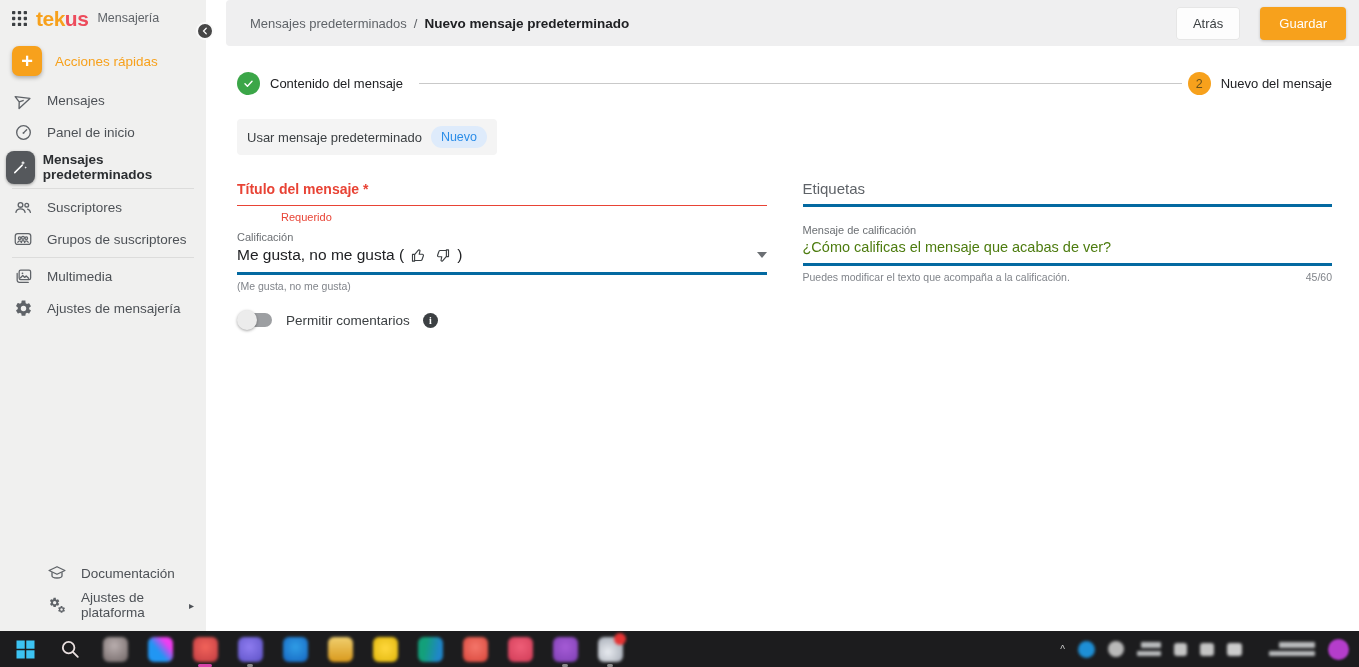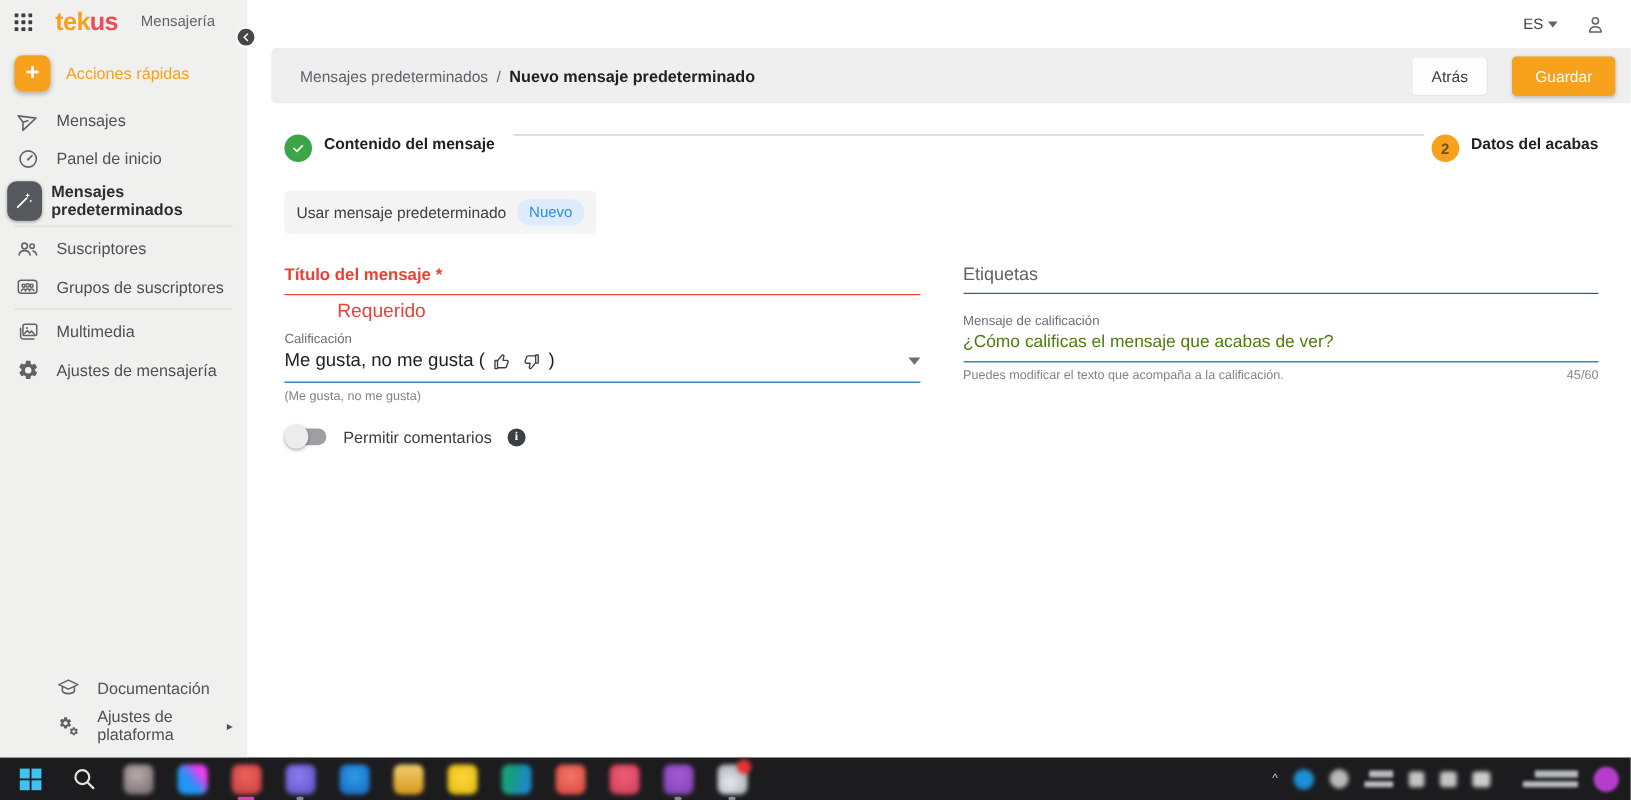--- a/index.html
+++ b/index.html
@@ -4,21 +4,21 @@
 <style>
   * { margin:0; padding:0; box-sizing:border-box; }
   html,body { width:1359px; height:667px; overflow:hidden; }
   body { font-family:"Liberation Sans","DejaVu Sans",sans-serif; background:#fff; color:#202124; }
 
   .app { display:flex; height:631px; position:relative; background:#fff; }
 
   
   .sidebar { width:206px; background:#f0f0ef; display:flex; flex-direction:column; flex-shrink:0;
              box-shadow:1px 0 0 #e3e3e2; }
-  .sidebar-header { display:flex; align-items:center; gap:19px; padding:8px 12px; height:36px; }
+  .sidebar-header { display:flex; align-items:center; gap:9px; padding:8px 12px; height:36px; }
   .logo { font-size:21px; font-weight:bold; letter-spacing:-0.5px; line-height:1; }
   .logo .p1 { color:var(--accent-orange,#F7A11C); }
   .logo .p2 { color:var(--brand-red,#ED4C5C); }
   .suite { font-size:12.5px; color:#5f6368; }
 
   .quick-action { display:flex; align-items:center; gap:13px; padding:0 12px; height:34px; margin-top:8px; cursor:pointer; }
   .plus-btn { width:30px; height:30px; border-radius:7px; background:var(--accent-orange,#F7A11C); color:#fff;
               display:flex; align-items:center; justify-content:center; font-size:20px; font-weight:bold;
               box-shadow:0 2px 4px rgba(0,0,0,.28); }
   .quick-label { color:var(--accent-orange,#F7A11C); font-size:13.5px; }
@@ -51,40 +51,40 @@
   .breadcrumb { font-size:13px; color:#5f6368; display:flex; align-items:center; gap:7px; }
   .crumb-current { font-weight:bold; color:#202124; font-size:13.5px; }
   .toolbar-buttons { margin-left:auto; display:flex; gap:20px; }
   .btn { border:none; border-radius:4px; font-size:13px; padding:9px 17px; cursor:pointer;
          font-family:"Liberation Sans",sans-serif; }
   .btn-back { background:#fdfdfd; color:#3c4043; box-shadow:0 0 0 1px #e6e6e6 inset; }
   .btn-save { background:var(--accent-orange,#F7A11C); color:#fff; padding:9px 19px; box-shadow:0 1px 3px rgba(0,0,0,.2); }
 
   .content { padding:26px 27px 0 31px; }
 
-  .stepper { display:flex; align-items:flex-start; font-size:13px; color:#202124;font-weight:bold; }
+  .stepper { display:flex; align-items:center; font-size:13px; color:#202124; }
   .step-circle { width:23px; height:23px; border-radius:50%; display:flex; align-items:center; justify-content:center;
                  flex-shrink:0; cursor:pointer; }
   .step-circle.done { background:var(--success-green,#3BA648); }
   .step-circle.current { background:var(--accent-orange,#F7A11C); color:#6c5118; font-size:12.5px; }
   .step-label { margin:0 10px; white-space:nowrap; cursor:pointer; }
   .step-line { flex:1; height:1px; background:#c9c9c9; margin:0 6px; }
 
   .chip-row { margin-top:24px; }
   .preset-chip { display:inline-flex; align-items:center; gap:9px; background:#f4f4f4; border-radius:4px;
                  padding:7px 10px; font-size:13px; color:#3c4043; cursor:pointer; }
   .badge-nuevo { background:var(--badge-blue-bg,#DEEBFB); color:var(--link-blue,#2B8DE8); border-radius:12px;
                  padding:4px 10px; font-size:12.5px; cursor:pointer; }
 
   .form-grid { display:grid; grid-template-columns:1fr 1fr; column-gap:36px; margin-top:25px; }
 
-  .field-line { border-bottom:1px solid #0369a1; }
+  .field-line { border-bottom:3px solid #0369a1; }
   .title-field { border-bottom:1.6px solid var(--error-red,#E84335); padding-bottom:7px; cursor:text; }
   .title-label { color:var(--error-red,#E84335); font-weight:bold; font-size:14px;text-align:right; }
-  .error-hint { color:var(--error-red,#E84335); font-size:16px; margin-top:5px;padding-left:44px; }
+  .error-hint { color:var(--error-red,#E84335); font-size:11px; margin-top:5px;padding-left:44px; }
   .mini-label { color:#6b6f73; font-size:11px; }
   .rating-label { margin-top:8px; }
   .select-row { display:flex; align-items:center; gap:5px; font-size:15.5px; color:#202124; margin-top:3px;
                 padding-bottom:8px; cursor:pointer; }
   .select-row .thumb { display:flex; margin:0 1px; }
   .caret-down-lg { width:0; height:0; border-left:5px solid transparent; border-right:5px solid transparent;
                    border-top:6px solid #6b6f73; margin-left:auto; }
   .field-hint { color:#80848a; font-size:10.5px; margin-top:5px; }
 
   .toggle-row { display:flex; align-items:center; gap:13px; margin-top:18px; }
@@ -275,32 +275,20 @@
     </div>
   </aside>
 
   <main class="main">
     <button class="collapse-btn">
       <svg width="10" height="10" viewBox="0 0 20 20">
         <path d="M12.5 4.5 7 10l5.5 5.5" stroke="#fff" stroke-width="2.4" fill="none" stroke-linecap="round"></path>
         </svg>
     </button>
 
-    <div class="topbar">
-      <div class="lang">
-        <span>ES</span>
-        <span class="caret-down-sm"></span>
-      </div>
-      <span class="person">
-        <svg width="19" height="19" viewBox="0 0 24 24" fill="none" stroke="#5f6368" stroke-width="1.6">
-          <circle cx="12" cy="8" r="3.3"></circle>
-            <path d="M5.8 19.7c.5-3.6 3.1-5.4 6.2-5.4s5.7 1.8 6.2 5.4z" stroke-linejoin="round"></path>
-          </svg>
-      </span>
-    </div>
 
     <div class="toolbar">
       <div class="breadcrumb">
         <span class="crumb-parent">Mensajes predeterminados</span>
         <span class="crumb-sep">/</span>
         <span class="crumb-current">Nuevo mensaje predeterminado</span>
       </div>
       <div class="toolbar-buttons">
         <button class="btn btn-back">Atrás</button>
         <button class="btn btn-save">Guardar</button>
@@ -310,21 +298,21 @@
     <div class="content">
       <div class="stepper">
         <span class="step-circle done">
           <svg width="13" height="13" viewBox="0 0 24 24">
               <path d="M5.5 12.5 10 17l8.5-9" stroke="#fff" stroke-width="2.6" fill="none" stroke-linecap="round" stroke-linejoin="round"></path>
             </svg>
         </span>
         <span class="step-label">Contenido del mensaje</span>
         <span class="step-line"></span>
         <span class="step-circle current">2</span>
-        <span class="step-label" style="margin-right:0;">Datos del acabas</span>
+        <span class="step-label" style="margin-right:0;">Nuevo del mensaje</span>
       </div>
 
       <div class="chip-row">
         <div class="preset-chip">
           <span>Usar mensaje predeterminado</span>
           <span class="badge-nuevo">Nuevo</span>
         </div>
       </div>
 
       <div class="form-grid">

